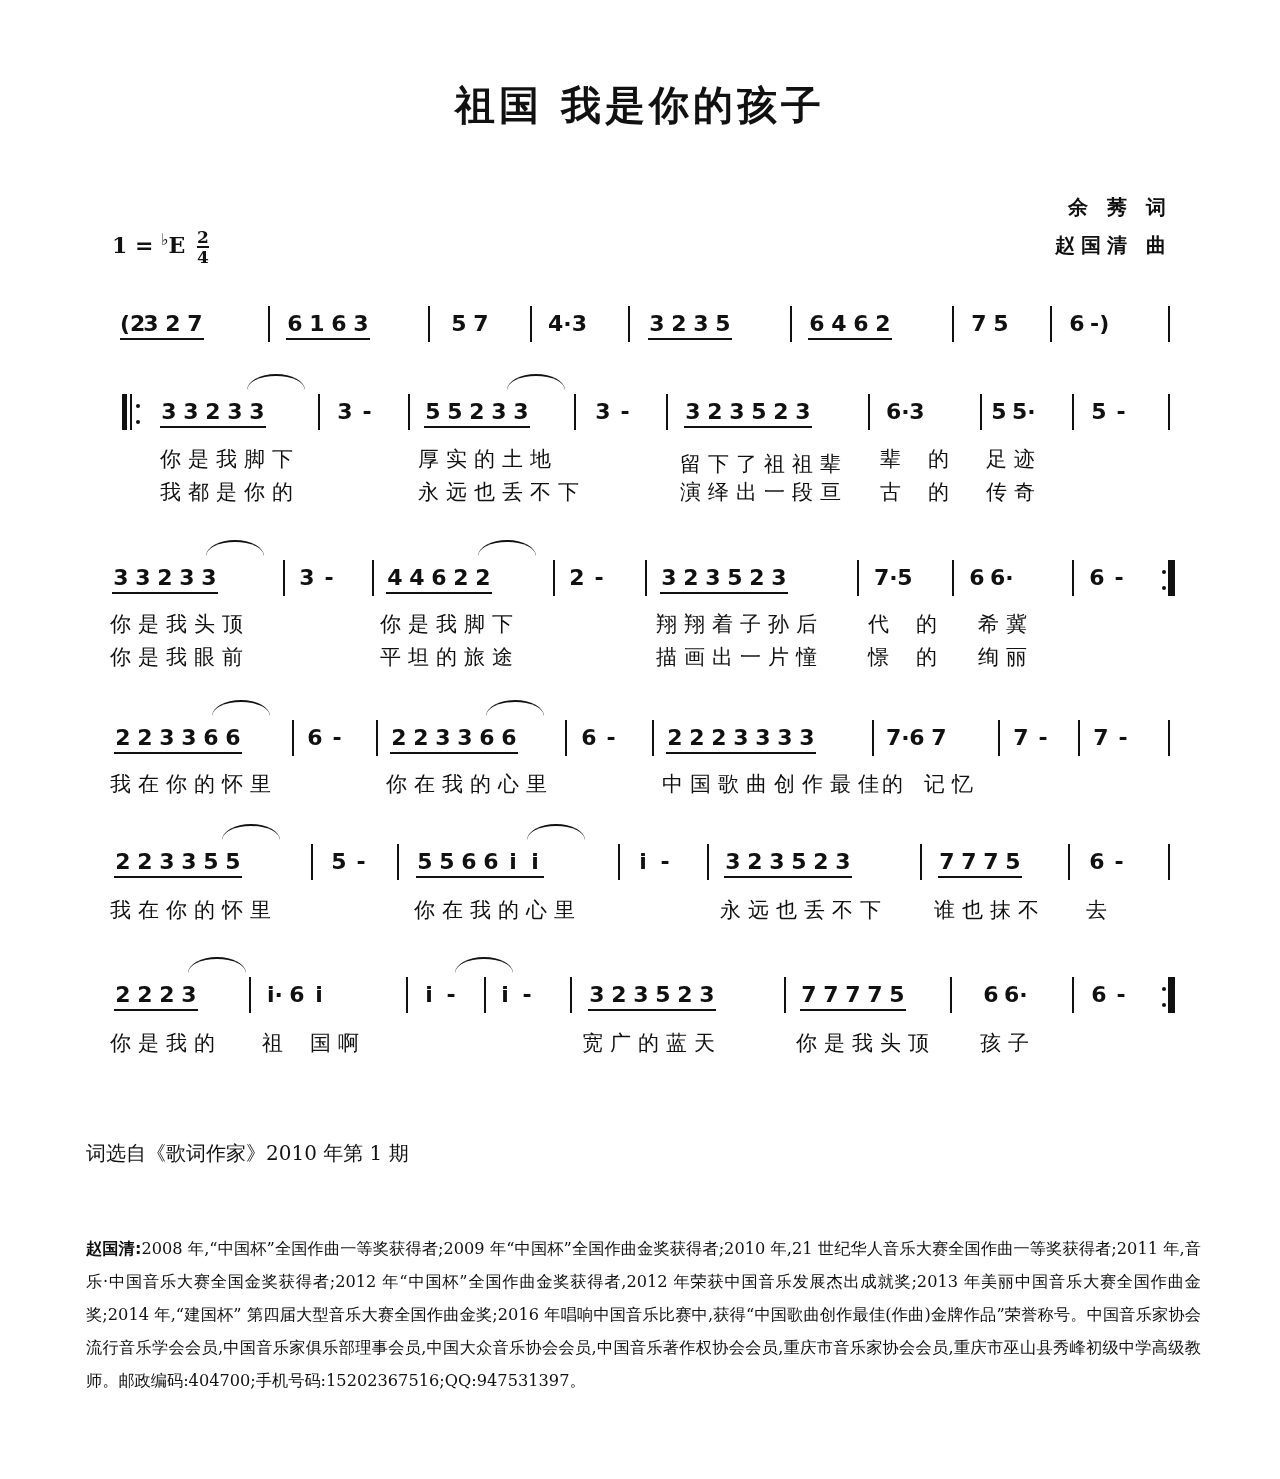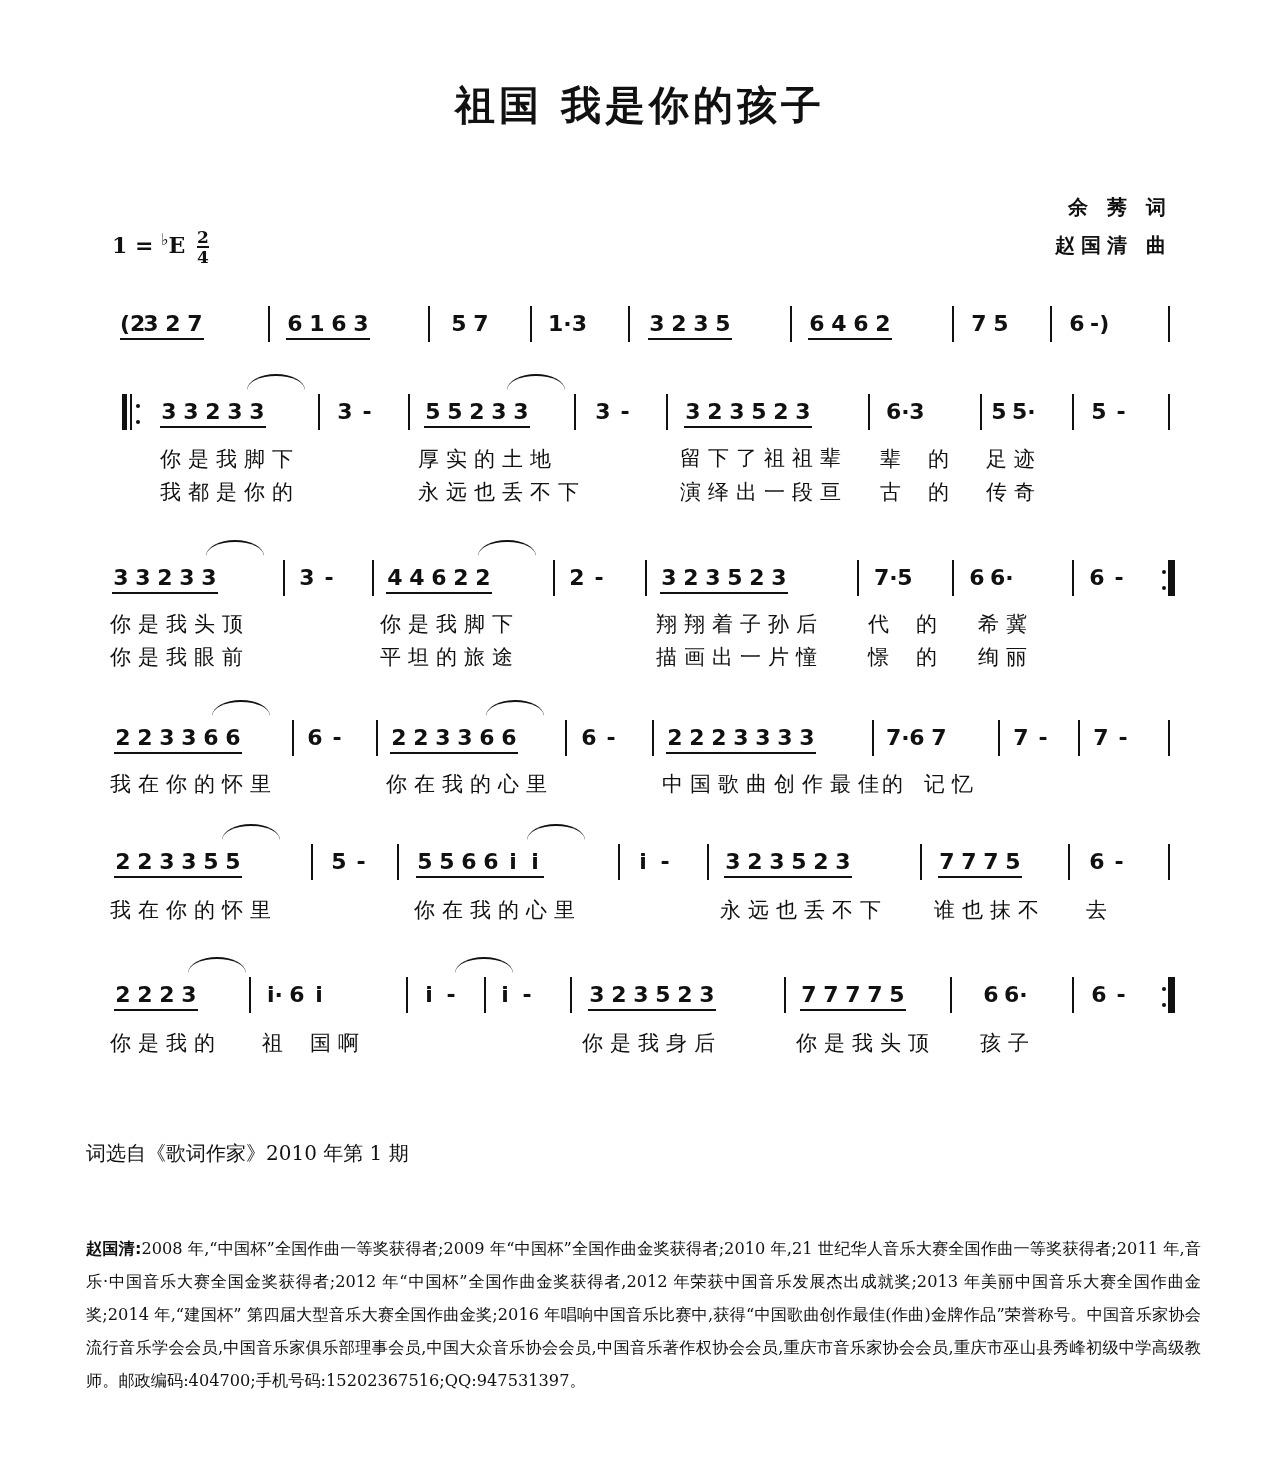--- a/index.html
+++ b/index.html
@@ -50,21 +50,21 @@
       <div class="bar" style="left: 268px; top: -6px;"></div>
       <div class="n" style="left: 286px; top: 0px;">6</div>
       <div class="n" style="left: 308px; top: 0px;">1</div>
       <div class="n" style="left: 330px; top: 0px;">6</div>
       <div class="n" style="left: 352px; top: 0px;">3</div>
       <div class="ul" style="left: 286px; top: 26px; width: 84px;"></div>
       <div class="bar" style="left: 428px; top: -6px;"></div>
       <div class="n" style="left: 450px; top: 0px;">5</div>
       <div class="n" style="left: 472px; top: 0px;">7</div>
       <div class="bar" style="left: 530px; top: -6px;"></div>
-      <div class="n" style="left: 548px; top: 0px; width: auto;">1·3</div>
+      <div class="n" style="left: 548px; top: 0px; width: auto;">4·3</div>
       <div class="bar" style="left: 628px; top: -6px;"></div>
       <div class="n" style="left: 648px; top: 0px;">3</div>
       <div class="n" style="left: 670px; top: 0px;">2</div>
       <div class="n" style="left: 692px; top: 0px;">3</div>
       <div class="n" style="left: 714px; top: 0px;">5</div>
       <div class="ul" style="left: 648px; top: 26px; width: 84px;"></div>
       <div class="bar" style="left: 790px; top: -6px;"></div>
       <div class="n" style="left: 808px; top: 0px;">6</div>
       <div class="n" style="left: 830px; top: 0px;">4</div>
       <div class="n" style="left: 852px; top: 0px;">6</div>
@@ -117,21 +117,21 @@
       <div class="n" style="left: 990px; top: 0px;">5</div>
       <div class="n" style="left: 1012px; top: 0px;">5·</div>
       <div class="bar" style="left: 1072px; top: -6px;"></div>
       <div class="n" style="left: 1090px; top: 0px;">5</div>
       <div class="n" style="left: 1112px; top: 0px;">-</div>
       <div class="bar" style="left: 1168px; top: -6px;"></div>
       <div class="slur" style="left: 246.9px; top: -26px; width: 58px;"></div>
       <div class="slur" style="left: 506.5px; top: -26px; width: 58px;"></div>
       <div class="lyr" style="left: 160px; top: 45px;">你是我脚下</div>
       <div class="lyr" style="left: 418px; top: 45px;">厚实的土地</div>
-      <div class="lyr" style="left: 680px; top: 44px;">留下了祖祖辈</div>
+      <div class="lyr" style="left: 680px; top: 50px;">留下了祖祖辈</div>
       <div class="lyr" style="left: 880px; top: 45px;">辈</div>
       <div class="lyr" style="left: 928px; top: 45px;">的</div>
       <div class="lyr" style="left: 986px; top: 45px;">足迹</div>
       <div class="lyr" style="left: 160px; top: 78px;">我都是你的</div>
       <div class="lyr" style="left: 418px; top: 78px;">永远也丢不下</div>
       <div class="lyr" style="left: 680px; top: 78px;">演绎出一段亘</div>
       <div class="lyr" style="left: 880px; top: 78px;">古</div>
       <div class="lyr" style="left: 928px; top: 78px;">的</div>
       <div class="lyr" style="left: 986px; top: 78px;">传奇</div>
     </div>
@@ -328,21 +328,21 @@
       <div class="n" style="left: 1112px; top: 0px;">-</div>
       <div class="bar" style="left: 1168px; top: -6px;"></div>
       <div class="barthick" style="left: 1170px; top: -6px;"></div>
       <div class="dot" style="left: 1162px; top: 4px;"></div>
       <div class="dot" style="left: 1162px; top: 20px;"></div>
       <div class="slur" style="left: 188.25px; top: -26px; width: 58px;"></div>
       <div class="slur" style="left: 455.2px; top: -26px; width: 58px;"></div>
       <div class="lyr" style="left: 110px; top: 46px;">你是我的</div>
       <div class="lyr" style="left: 262px; top: 46px;">祖</div>
       <div class="lyr" style="left: 310px; top: 46px;">国啊</div>
-      <div class="lyr" style="left: 582px; top: 46px;">你是我身后</div>
+      <div class="lyr" style="left: 582px; top: 46px;">宽广的蓝天</div>
       <div class="lyr" style="left: 796px; top: 46px;">你是我头顶</div>
       <div class="lyr" style="left: 980px; top: 46px;">孩子</div>
     </div>
   </div>
 
 <div class="abs src">词选自《歌词作家》2010 年第 1 期</div>
 
 <div class="abs bio"><b>赵国清:</b><span>2008 年,“中国杯”全国作曲一等奖获得者;2009 年“中国杯”全国作曲金奖获得者;2010 年,21 世纪华人音乐大赛全国作曲一等奖获得者;2011 年,音乐·中国音乐大赛全国金奖获得者;2012 年“中国杯”全国作曲金奖获得者,2012 年荣获中国音乐发展杰出成就奖;2013 年美丽中国音乐大赛全国作曲金奖;2014 年,“建国杯” 第四届大型音乐大赛全国作曲金奖;2016 年唱响中国音乐比赛中,获得“中国歌曲创作最佳(作曲)金牌作品”荣誉称号。中国音乐家协会流行音乐学会会员,中国音乐家俱乐部理事会员,中国大众音乐协会会员,中国音乐著作权协会会员,重庆市音乐家协会会员,重庆市巫山县秀峰初级中学高级教师。邮政编码:404700;手机号码:15202367516;QQ:947531397。</span></div>
 
 </body></html>

